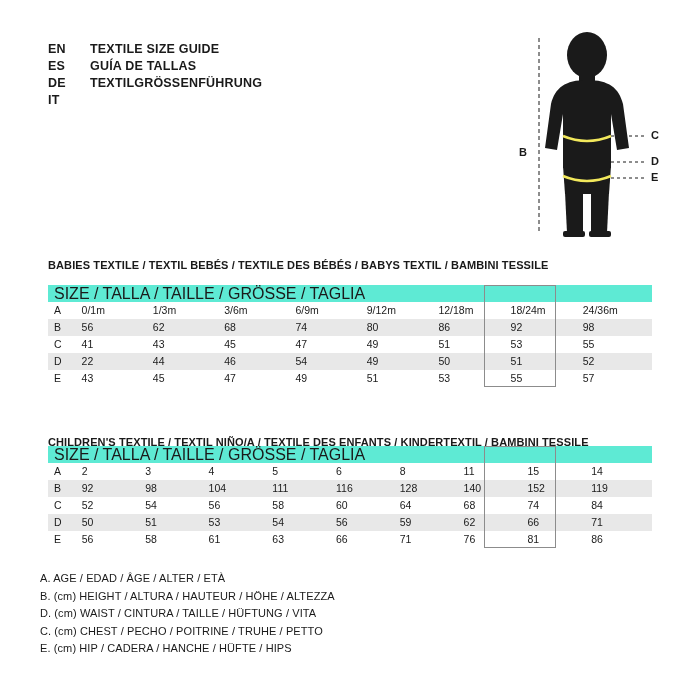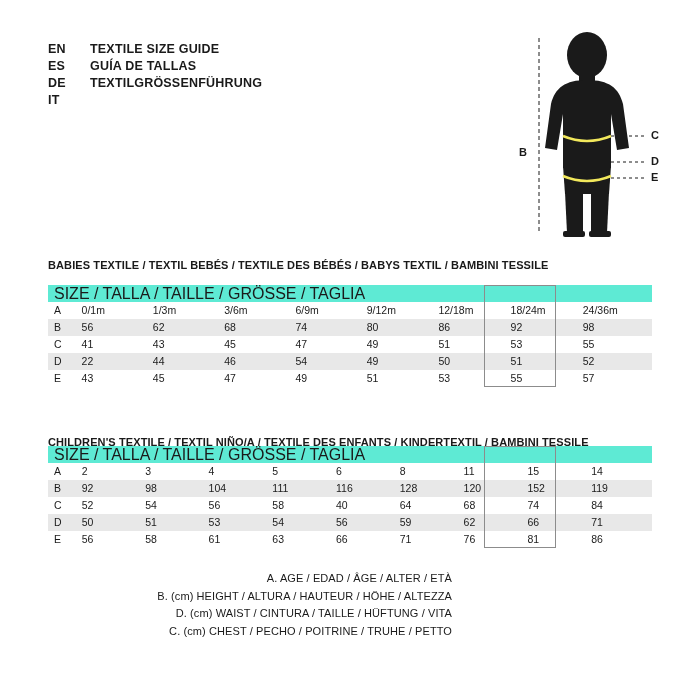--- a/index.html
+++ b/index.html
@@ -129,24 +129,23 @@
   #hl-children {
     left: 484px;
     top: 446px;
     width: 72px;
     height: 102px;
   }
 
   
   .legend {
     position: absolute;
-    left: 32px;
+    left: 40px;
     top: 570px;
     width: 420px;
-    text-align: right;
   }
   .legend-line {
     font-size: 11px;
     line-height: 17.5px;
     color: #1a1a1a;
     letter-spacing: 0.1px;
     white-space: nowrap;
   }
 </style>
 </head>
@@ -301,31 +300,31 @@
         <td class="val" style="width:64px">14</td>
       </tr>
       <tr class="band">
         <td class="rowlabel">B</td>
         <td class="val" style="width:64px">92</td>
         <td class="val" style="width:64px">98</td>
         <td class="val" style="width:64px">104</td>
         <td class="val" style="width:64px">111</td>
         <td class="val" style="width:64px">116</td>
         <td class="val" style="width:64px">128</td>
-        <td class="val" style="width:64px">120</td>
+        <td class="val" style="width:64px">140</td>
         <td class="val" style="width:64px">152</td>
         <td class="val" style="width:64px">119</td>
       </tr>
       <tr class="plain">
         <td class="rowlabel">C</td>
         <td class="val" style="width:64px">52</td>
         <td class="val" style="width:64px">54</td>
         <td class="val" style="width:64px">56</td>
         <td class="val" style="width:64px">58</td>
-        <td class="val" style="width:64px">40</td>
+        <td class="val" style="width:64px">60</td>
         <td class="val" style="width:64px">64</td>
         <td class="val" style="width:64px">68</td>
         <td class="val" style="width:64px">74</td>
         <td class="val" style="width:64px">84</td>
       </tr>
       <tr class="band">
         <td class="rowlabel">D</td>
         <td class="val" style="width:64px">50</td>
         <td class="val" style="width:64px">51</td>
         <td class="val" style="width:64px">53</td>
@@ -350,15 +349,16 @@
       </tr>
     </tbody>
   </table>
   <div class="highlight-box" id="hl-children"></div>
 
   <div class="legend">
     <div class="legend-line">A. AGE / EDAD / ÂGE / ALTER / ETÀ</div>
     <div class="legend-line">B. (cm) HEIGHT / ALTURA / HAUTEUR / HÖHE / ALTEZZA</div>
     <div class="legend-line">D. (cm) WAIST / CINTURA / TAILLE / HÜFTUNG / VITA</div>
     <div class="legend-line">C. (cm) CHEST / PECHO / POITRINE / TRUHE / PETTO</div>
+    <div class="legend-line">E. (cm) HIP / CADERA / HANCHE / HÜFTE / HIPS</div>
   </div>
 
 </div>
 
 </body></html>

